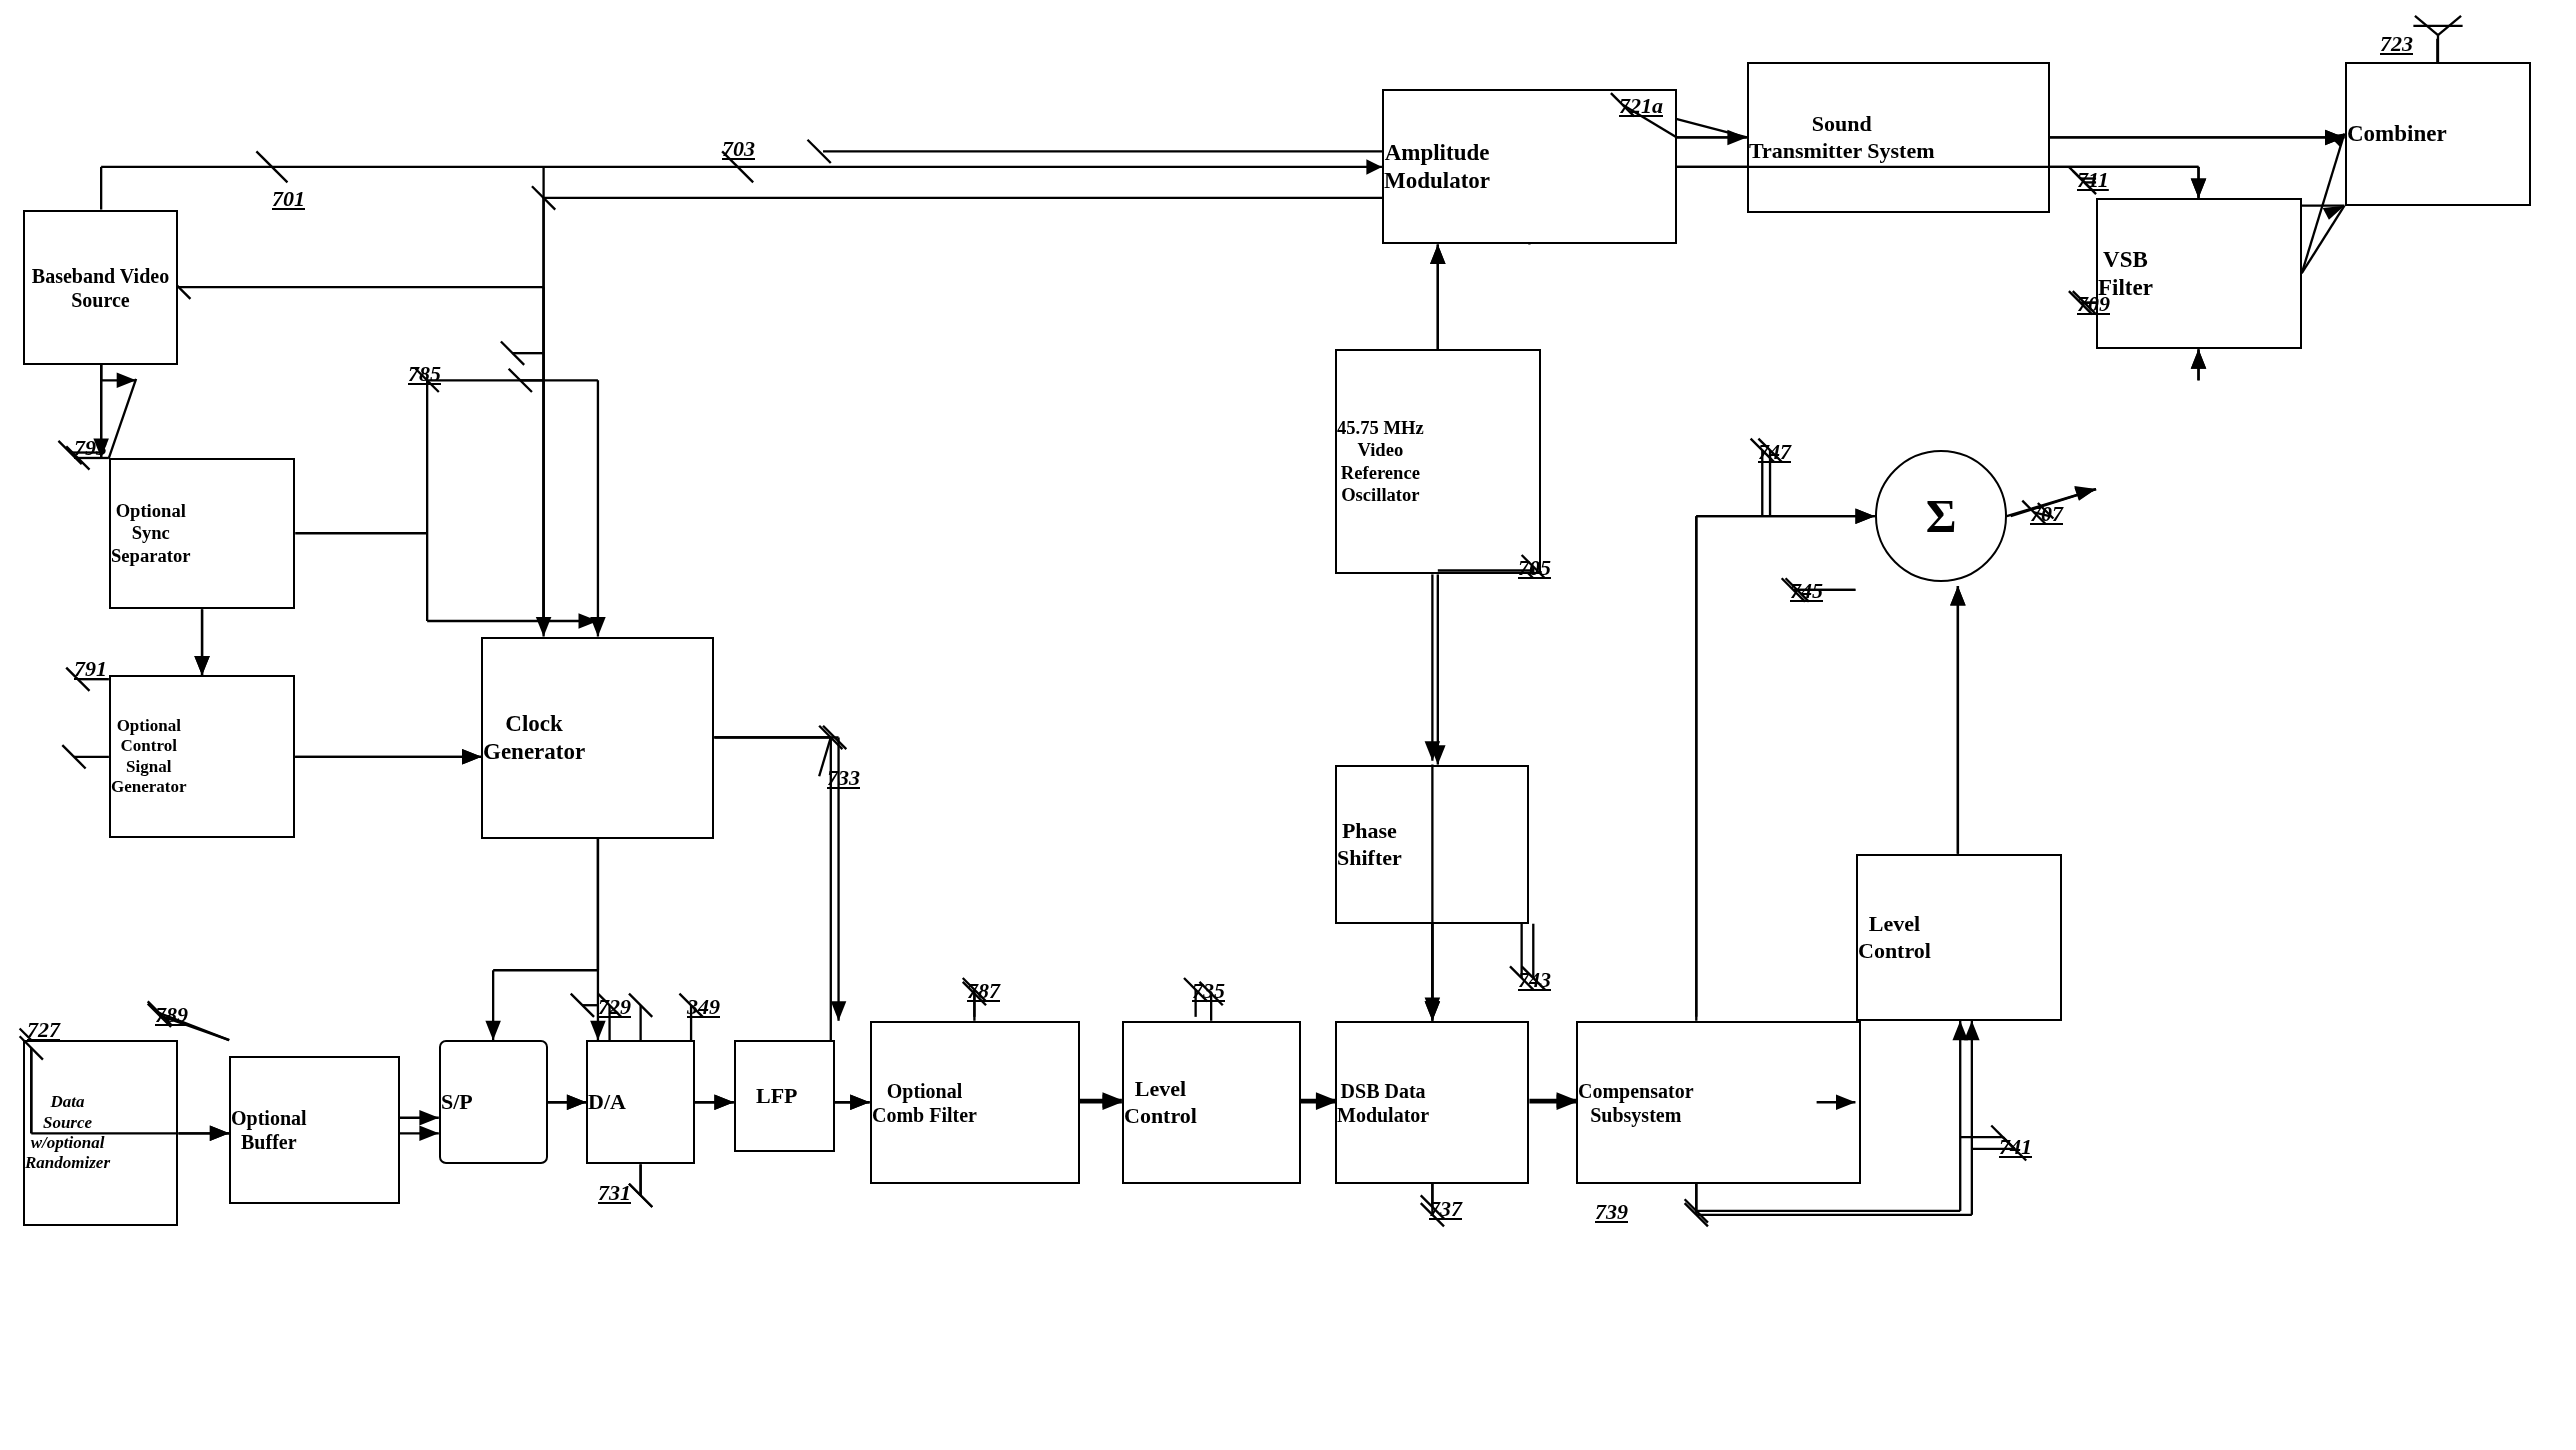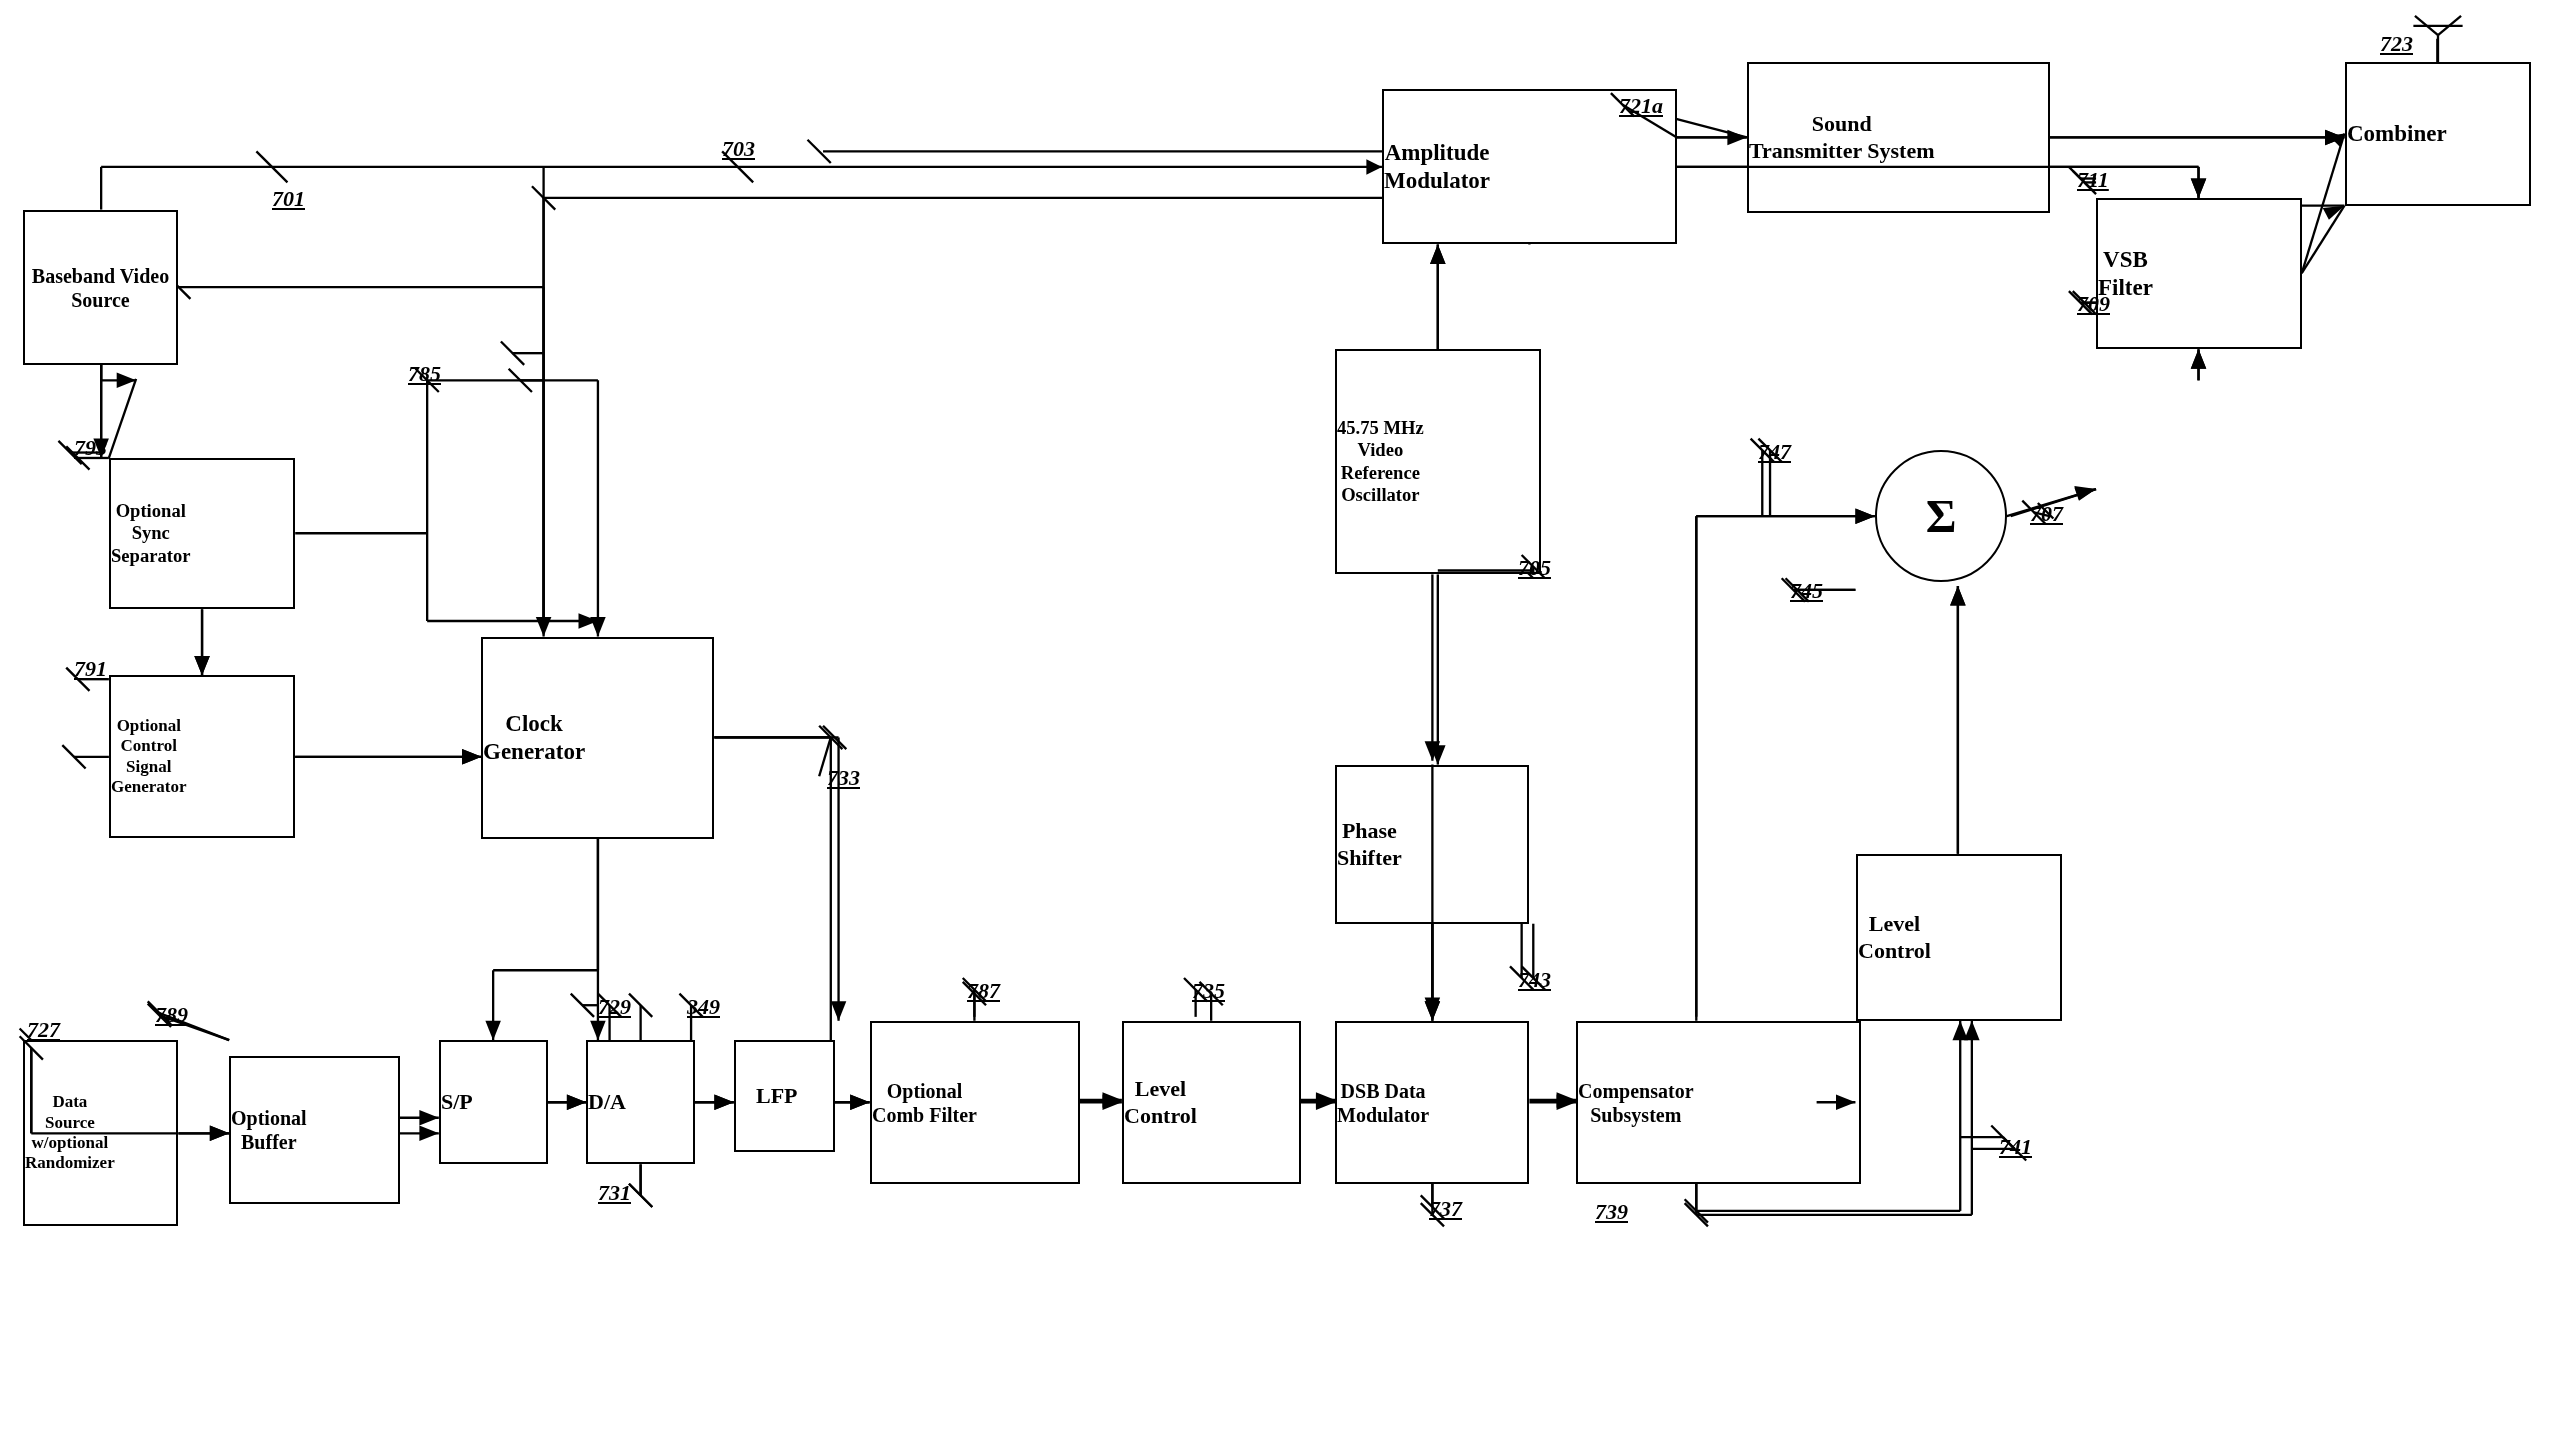--- a/index.html
+++ b/index.html
@@ -255,33 +255,33 @@
   </div>
 
   <div class="block" style="left:109px; top:458px; width:186px; height:151px; font-size:18.6px;">
     <span>Optional<br>Sync<br>Separator</span>
   </div>
 
   <div class="block" style="left:109px; top:675px; width:186px; height:163px; font-size:17px;">
     <span>Optional<br>Control<br>Signal<br>Generator</span>
   </div>
 
-  <div class="block" style="left:23px; top:1040px; width:155px; height:186px; font-size:17px;">
+  <div class="block" style="left:23px; top:1040px; width:155px; height:186px; font-size:17px;font-style:italic;">
     <span>Data<br>Source<br>w/optional<br>Randomizer</span>
   </div>
 
   <div class="block" style="left:229px; top:1056px; width:171px; height:148px; font-size:20px;">
     <span>Optional<br>Buffer</span>
   </div>
 
   <div class="block" style="left:481px; top:637px; width:233px; height:202px; font-size:23px;">
     <span>Clock<br>Generator</span>
   </div>
 
-  <div class="block" style="left:439px; top:1040px; width:109px; height:124px; font-size:22px;">
+  <div class="block" style="left:439px; top:1040px; width:109px; height:124px; font-size:22px;border-radius:7px;">
     <span>S/P</span>
   </div>
 
   <div class="block" style="left:586px; top:1040px; width:109px; height:124px; font-size:22px;">
     <span>D/A</span>
   </div>
 
   <div class="block" style="left:734px; top:1040px; width:101px; height:112px; font-size:22px;padding-left:20px;">
     <span>LFP</span>
   </div>

